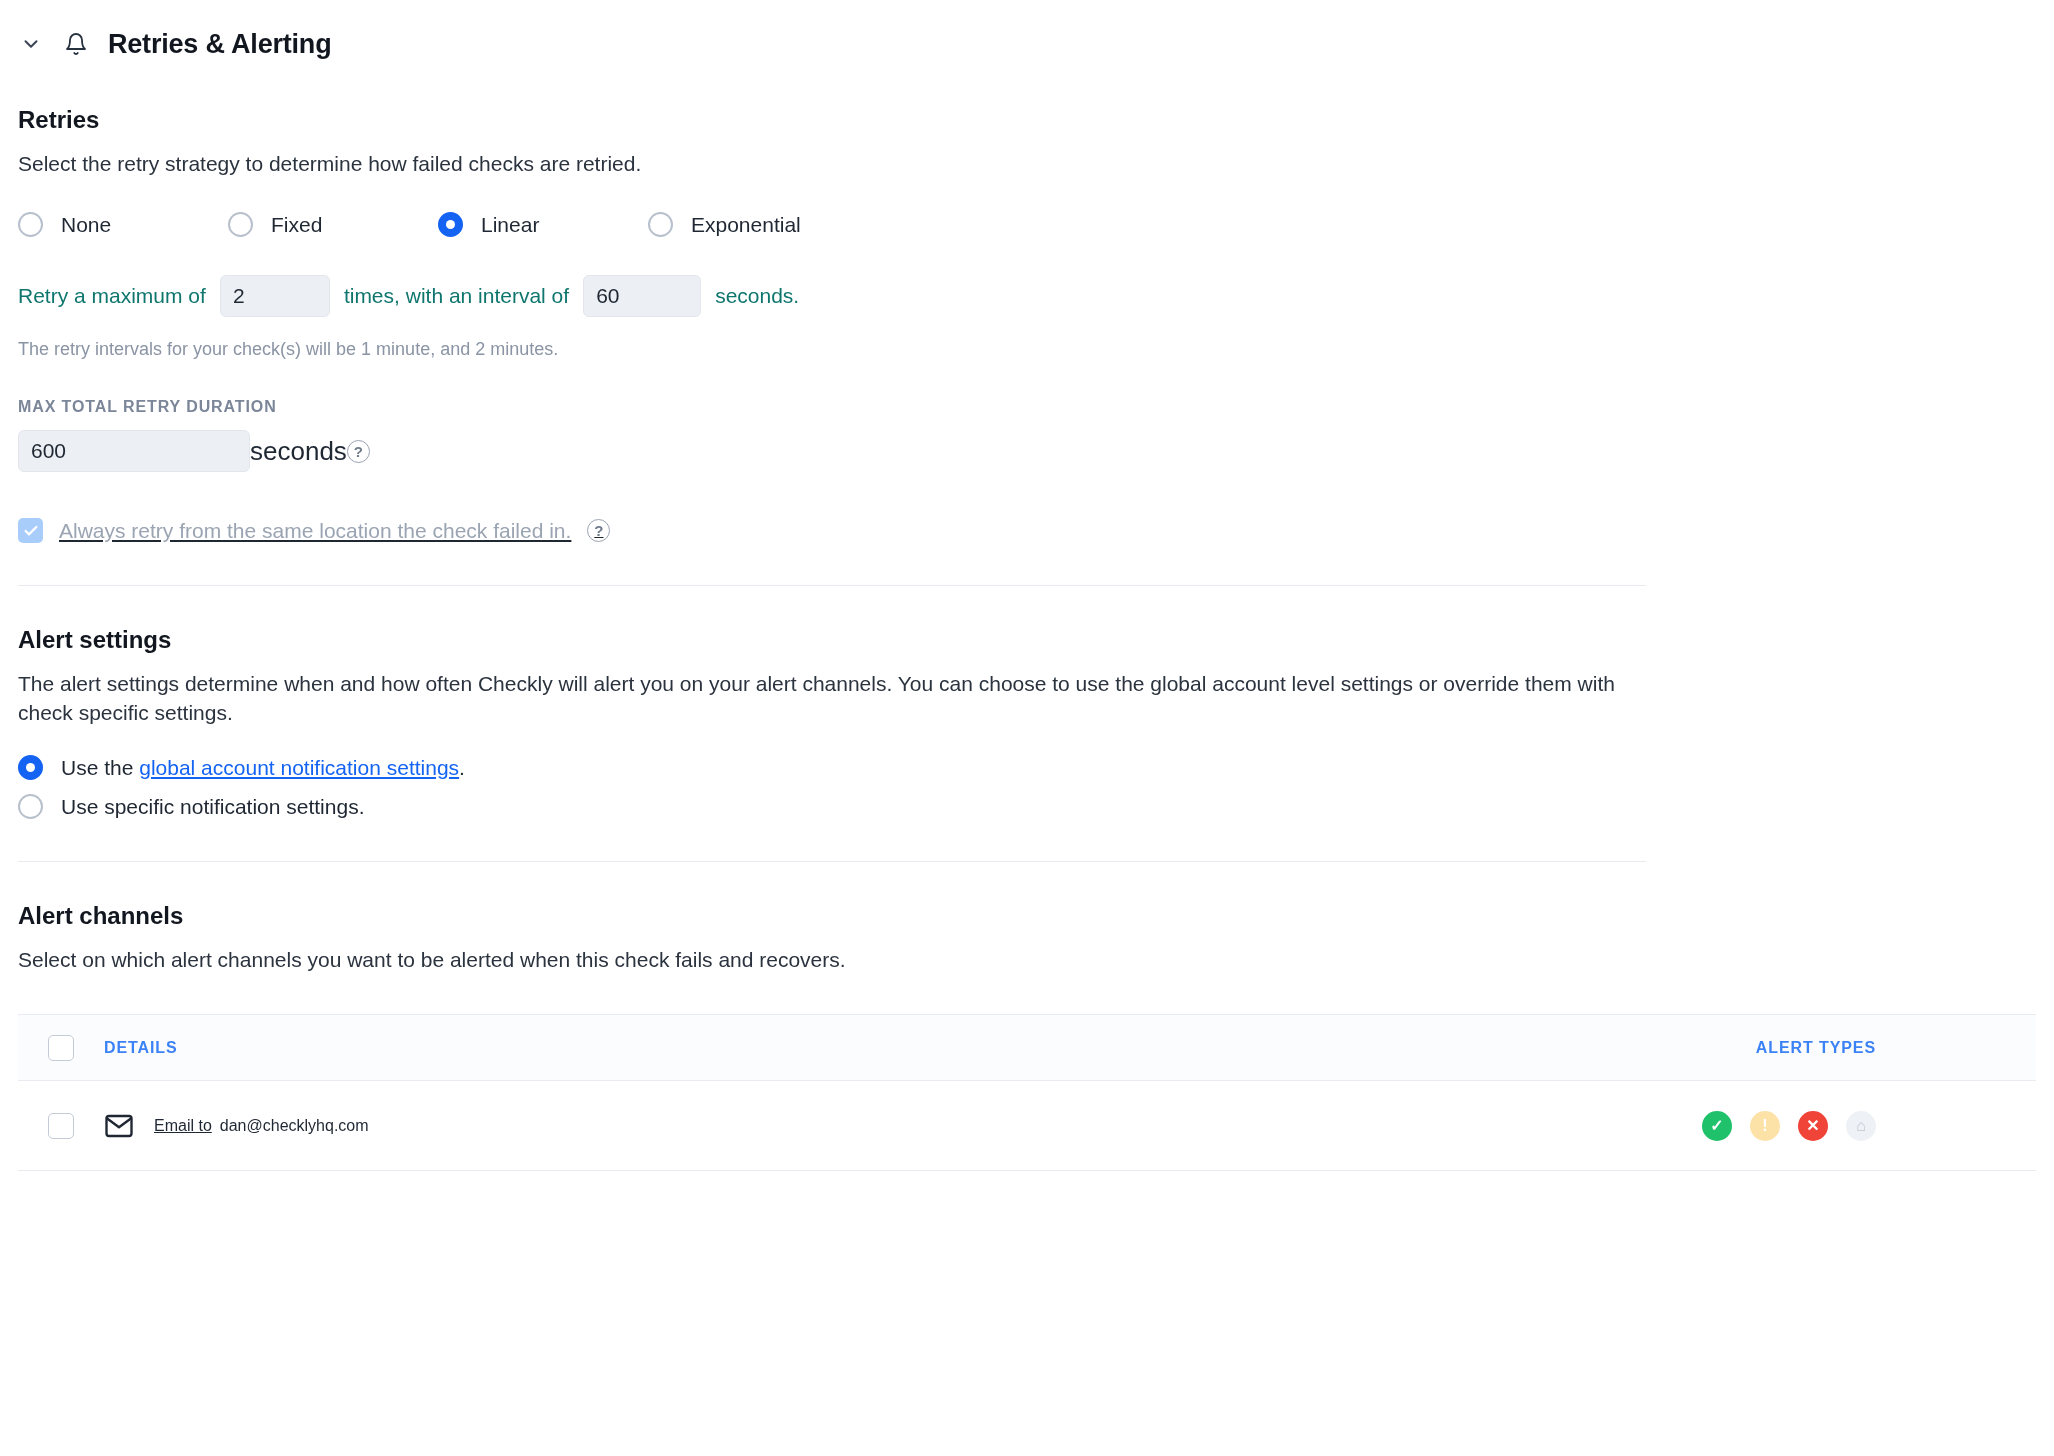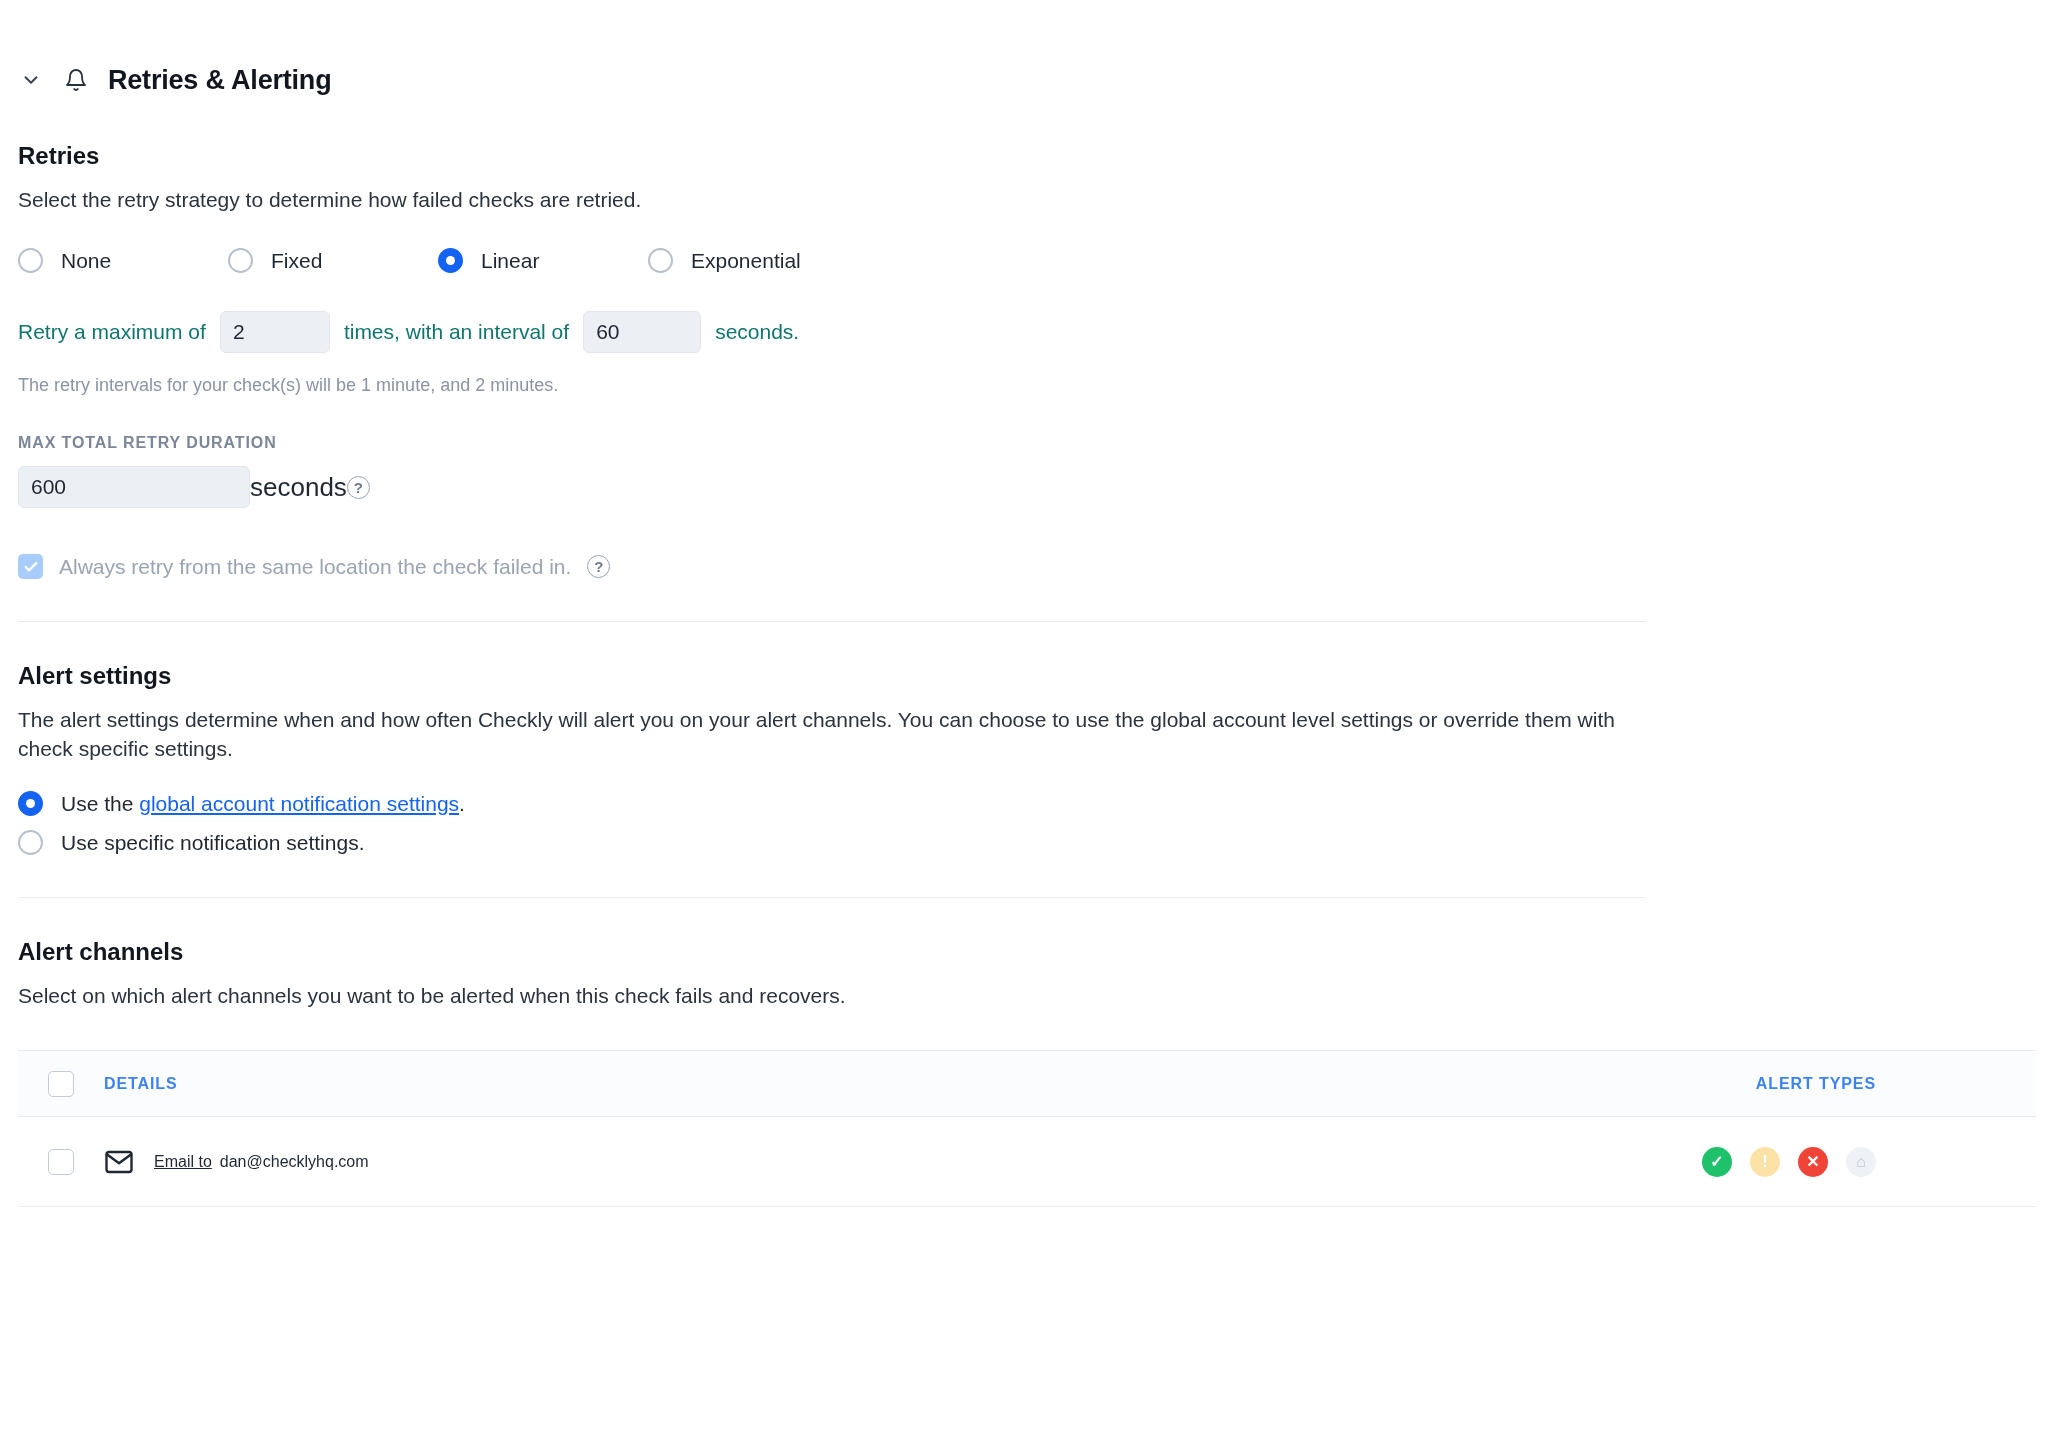--- a/index.html
+++ b/index.html
@@ -10,21 +10,20 @@
     color: #1f2733;
   }
   body {
     width: 2054px;
     height: 1456px;
     overflow: hidden;
   }
   .page {
     padding: 22px 4px 0 0;
     width: 1668px;
-    margin-top: 36px;
   }
   .inner {
     padding-left: 18px;
     padding-right: 18px;
   }
 
   
   .section-header {
     display: flex;
     align-items: center;
@@ -162,20 +161,21 @@
     line-height: 1;
     flex: 0 0 auto;
   }
 
   
   .cb-row {
     display: flex;
     align-items: center;
     gap: 16px;
     margin-top: 46px;
+    text-decoration: underline;
   }
   .cb {
     width: 25px; height: 25px;
     border-radius: 5px;
     background: #a9cdfb;
     display: flex; align-items: center; justify-content: center;
     flex: 0 0 auto;
   }
   .cb svg { display:block; }
   .cb-label {

